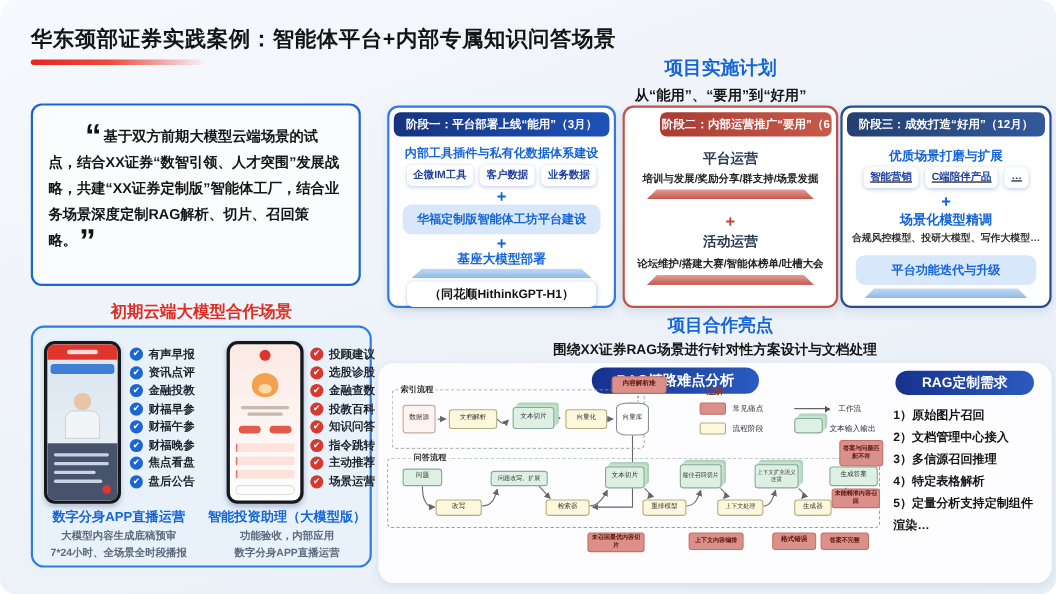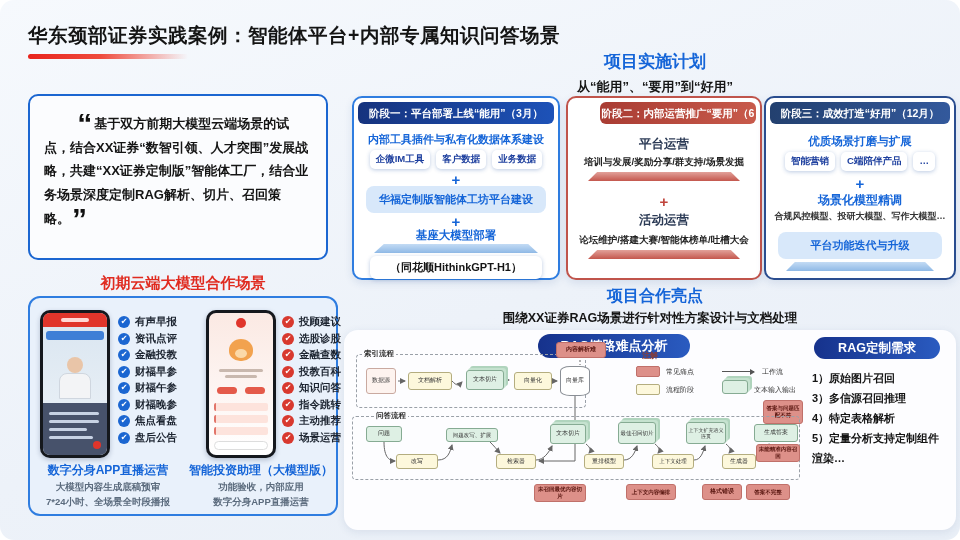--- a/index.html
+++ b/index.html
@@ -244,40 +244,41 @@
     <div class="plat platred" style="top:74px;"></div>
     <div class="plus plusred" style="top:96px;">+</div>
     <div class="cline" style="top:136px;font-size:9.5px;color:#222;">论坛维护/搭建大赛/智能体榜单/吐槽大会</div>
     <div class="cline darkt" style="top:114px;font-size:12.5px;">活动运营</div>
     <div class="plat platred" style="top:152px;"></div>
   </div>
 
   <div id="card3" class="card">
     <div class="chead">阶段三：成效打造“好用”（12月）</div>
     <div class="cline" style="top:36px;font-size:11.5px;">优质场景打磨与扩展</div>
-    <div class="chiprow" style="top:54px;">
+    <div class="chiprow" style="top:54px;text-decoration:underline;">
       <span class="chip">智能营销</span>
       <span class="chip">C端陪伴产品</span>
       <span class="chip">…</span>
     </div>
     <div class="plus" style="top:78px;">+</div>
     <div class="cline" style="top:94px;font-size:12px;">场景化模型精调</div>
     <div class="cline" style="top:112px;font-size:9px;color:#333;font-weight:600;">合规风控模型、投研大模型、写作大模型…</div>
     <div class="bluebox" style="top:134px;background:#d8e8fa;">平台功能迭代与升级</div>
     <div class="plat platblue" style="top:164px;"></div>
   </div>
 
   <div id="hl-head" class="abs ctr">项目合作亮点</div>
   <div id="hl-sub" class="abs ctr">围绕XX证券RAG场景进行针对性方案设计与文档处理</div>
 
   <div id="hl-panel" class="abs">
     <div id="pill-rag" class="pill">RAG链路难点分析</div>
     <div id="pill-req" class="pill">RAG定制需求</div>
     <div id="req-list">
       <div>1）原始图片召回</div>
+      <div>2）文档管理中心接入</div>
       <div>3）多信源召回推理</div>
       <div>4）特定表格解析</div>
       <div>5）定量分析支持定制组件渲染…</div>
     </div>
 
     <div id="diagram">
       <svg width="455" height="188" style="position:absolute;left:0;top:0;">
         <defs>
           <marker id="ah" markerWidth="6" markerHeight="6" refX="5" refY="3" orient="auto">
             <path d="M0,0 L6,3 L0,6 z" fill="#666"></path>

